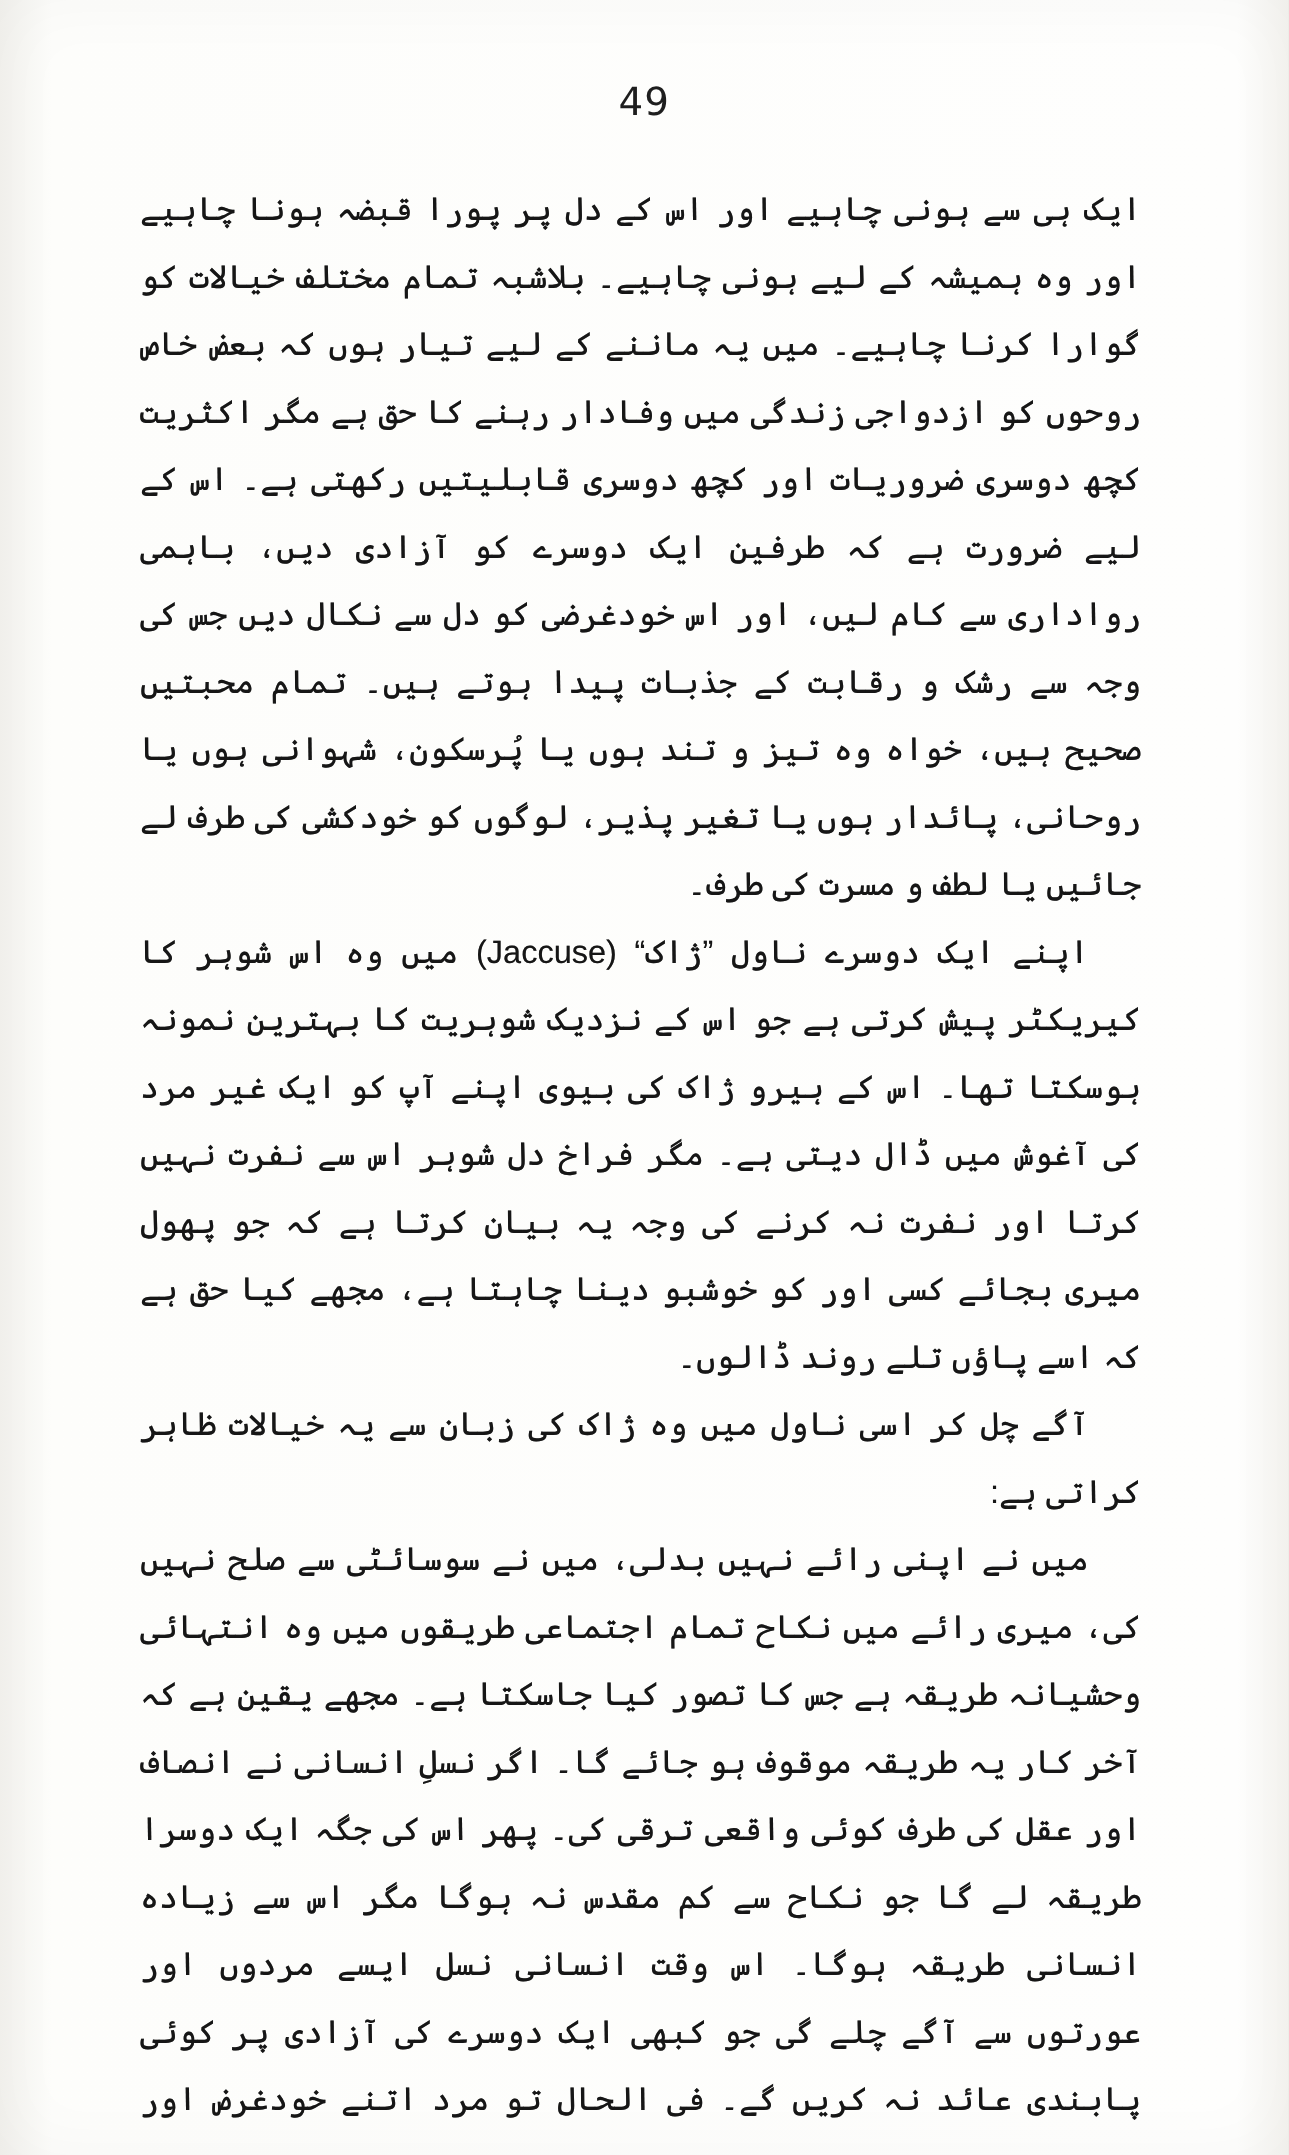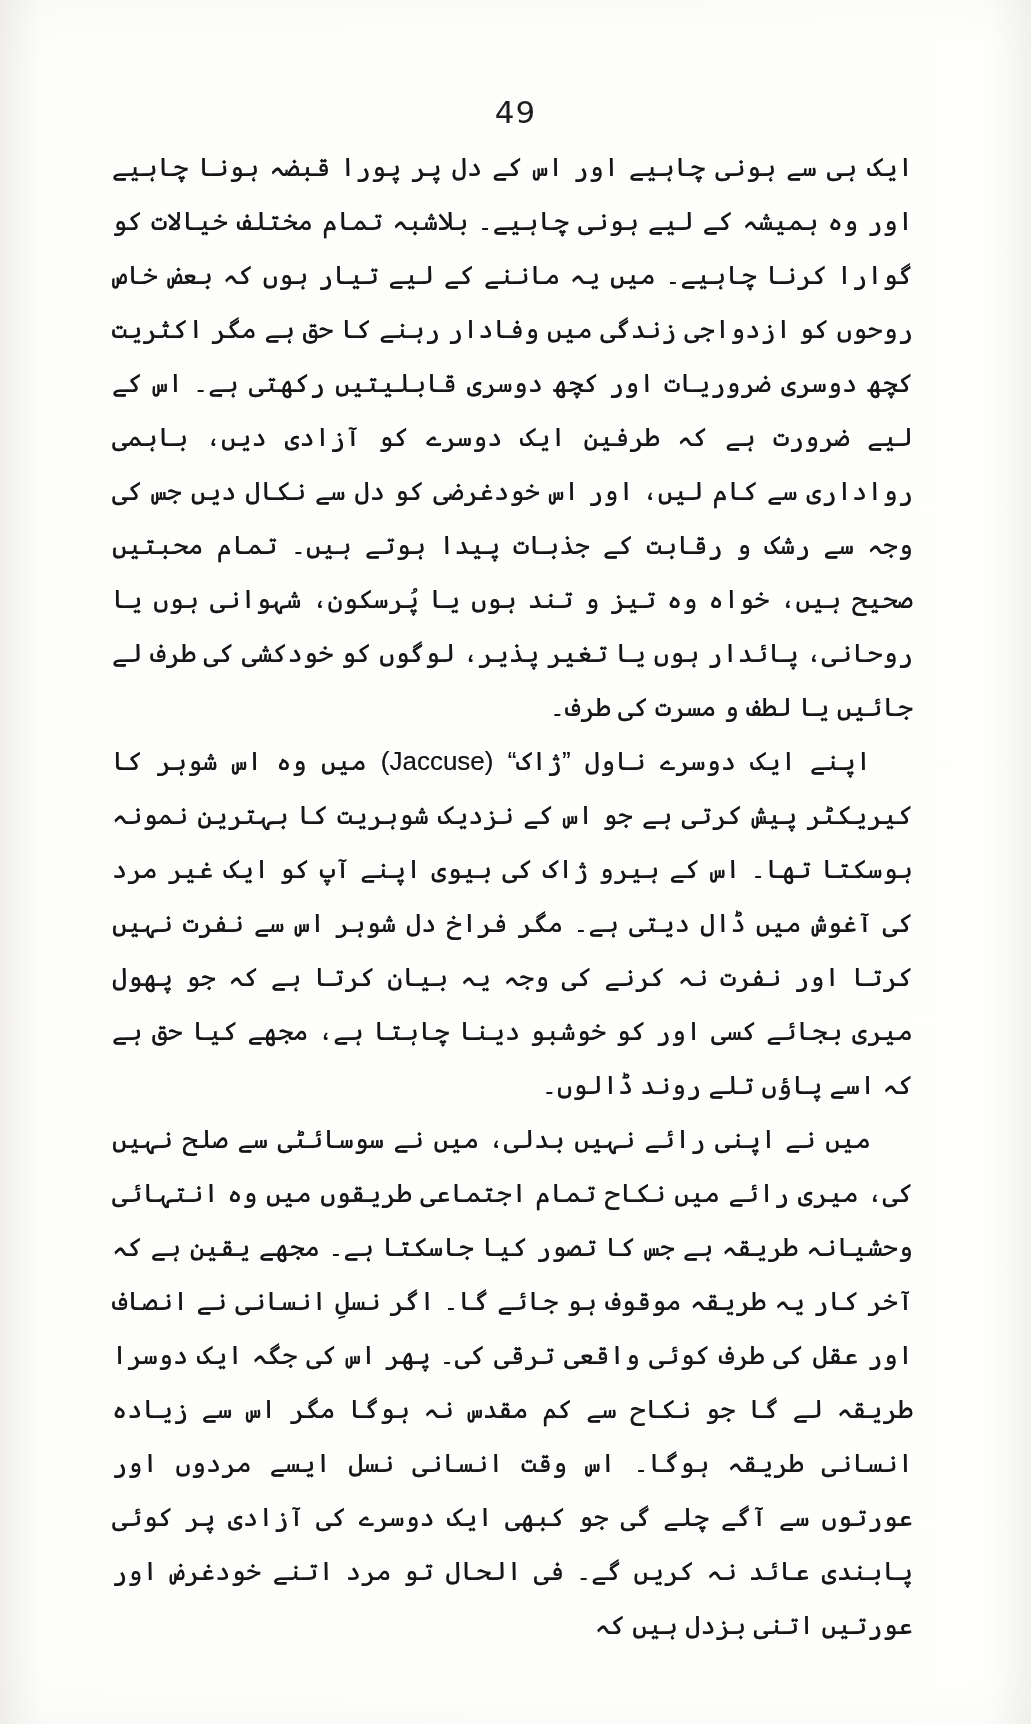--- a/index.html
+++ b/index.html
@@ -12,21 +12,21 @@
     position: relative;
     width: 1031px;
     height: 1724px;
     margin: 0 auto;
     background: linear-gradient(90deg, #f3f2ee 0%, #fdfdfb 4%, #fefefd 96%, #f5f4f0 100%);
     box-shadow: inset 0 0 60px rgba(0,0,0,0.03);
     overflow: hidden;
   }
   .page-number {
     position: absolute;
-    top: 94px;
+    top: 64px;
     left: 0;
     width: 100%;
     text-align: center;
     font-size: 31px;
     letter-spacing: 1px;
     color: #1e1e1e;
     font-family: "DejaVu Sans", sans-serif;
   }
   .text-block {
     position: absolute;
@@ -63,18 +63,19 @@
 <div class="scan-page">
 
   <div class="page-number">49</div>
 
   <div class="text-block">
 
     <p class="continuation" dir="rtl" lang="ur">ایک ہی سے ہونی چاہیے اور اس کے دل پر پورا قبضہ ہونا چاہیے اور وہ ہمیشہ کے لیے ہونی چاہیے۔ بلاشبہ تمام مختلف خیالات کو گوارا کرنا چاہیے۔ میں یہ ماننے کے لیے تیار ہوں کہ بعض خاص روحوں کو ازدواجی زندگی میں وفادار رہنے کا حق ہے مگر اکثریت کچھ دوسری ضروریات اور کچھ دوسری قابلیتیں رکھتی ہے۔ اس کے لیے ضرورت ہے کہ طرفین ایک دوسرے کو آزادی دیں، باہمی رواداری سے کام لیں، اور اس خودغرضی کو دل سے نکال دیں جس کی وجہ سے رشک و رقابت کے جذبات پیدا ہوتے ہیں۔ تمام محبتیں صحیح ہیں، خواہ وہ تیز و تند ہوں یا پُرسکون، شہوانی ہوں یا روحانی، پائدار ہوں یا تغیر پذیر، لوگوں کو خودکشی کی طرف لے جائیں یا لطف و مسرت کی طرف۔</p>
 
     <p class="indented" dir="rtl" lang="ur">اپنے ایک دوسرے ناول ”ژاک“ (Jaccuse) میں وہ اس شوہر کا کیریکٹر پیش کرتی ہے جو اس کے نزدیک شوہریت کا بہترین نمونہ ہوسکتا تھا۔ اس کے ہیرو ژاک کی بیوی اپنے آپ کو ایک غیر مرد کی آغوش میں ڈال دیتی ہے۔ مگر فراخ دل شوہر اس سے نفرت نہیں کرتا اور نفرت نہ کرنے کی وجہ یہ بیان کرتا ہے کہ جو پھول میری بجائے کسی اور کو خوشبو دینا چاہتا ہے، مجھے کیا حق ہے کہ اسے پاؤں تلے روند ڈالوں۔</p>
 
+    <p class="indented" dir="rtl" lang="ur">آگے چل کر اسی ناول میں وہ ژاک کی زبان سے یہ خیالات ظاہر کراتی ہے:</p>
 
     <p class="indented" dir="rtl" lang="ur">میں نے اپنی رائے نہیں بدلی، میں نے سوسائٹی سے صلح نہیں کی، میری رائے میں نکاح تمام اجتماعی طریقوں میں وہ انتہائی وحشیانہ طریقہ ہے جس کا تصور کیا جاسکتا ہے۔ مجھے یقین ہے کہ آخر کار یہ طریقہ موقوف ہو جائے گا۔ اگر نسلِ انسانی نے انصاف اور عقل کی طرف کوئی واقعی ترقی کی۔ پھر اس کی جگہ ایک دوسرا طریقہ لے گا جو نکاح سے کم مقدس نہ ہوگا مگر اس سے زیادہ انسانی طریقہ ہوگا۔ اس وقت انسانی نسل ایسے مردوں اور عورتوں سے آگے چلے گی جو کبھی ایک دوسرے کی آزادی پر کوئی پابندی عائد نہ کریں گے۔ فی الحال تو مرد اتنے خودغرض اور عورتیں اتنی بزدل ہیں کہ</p>
 
   </div>
 
 </div>
 
 </body></html>

